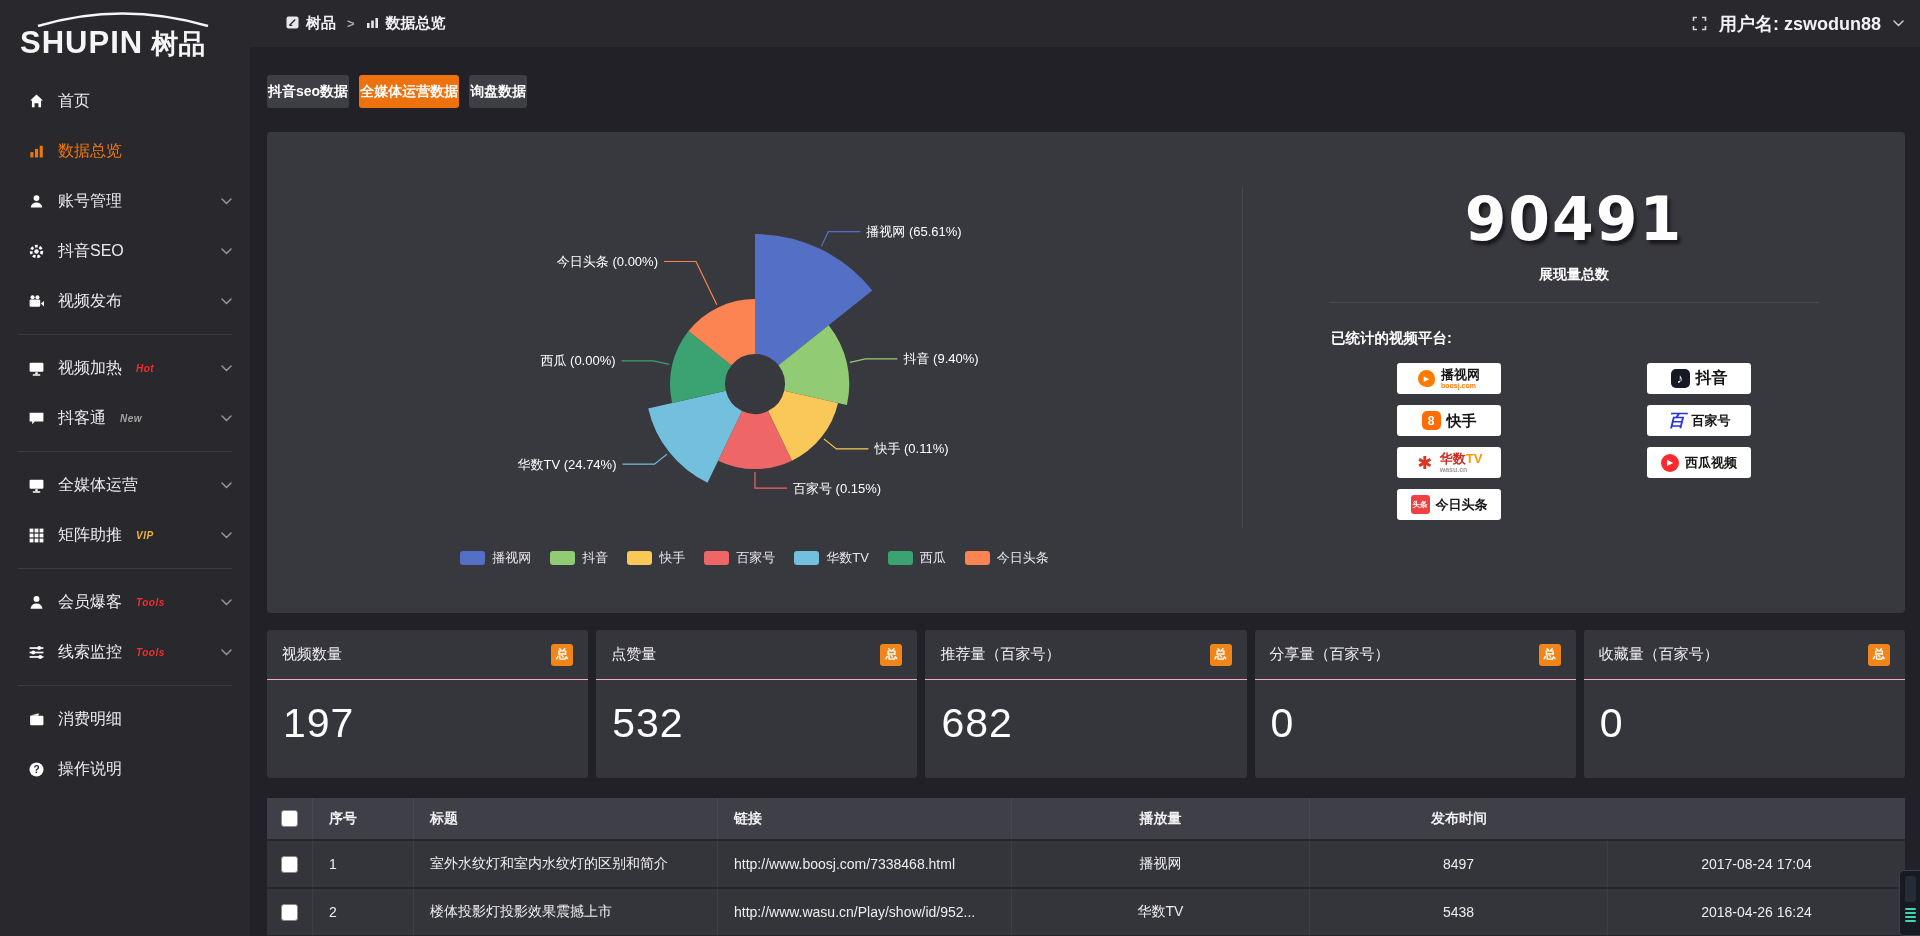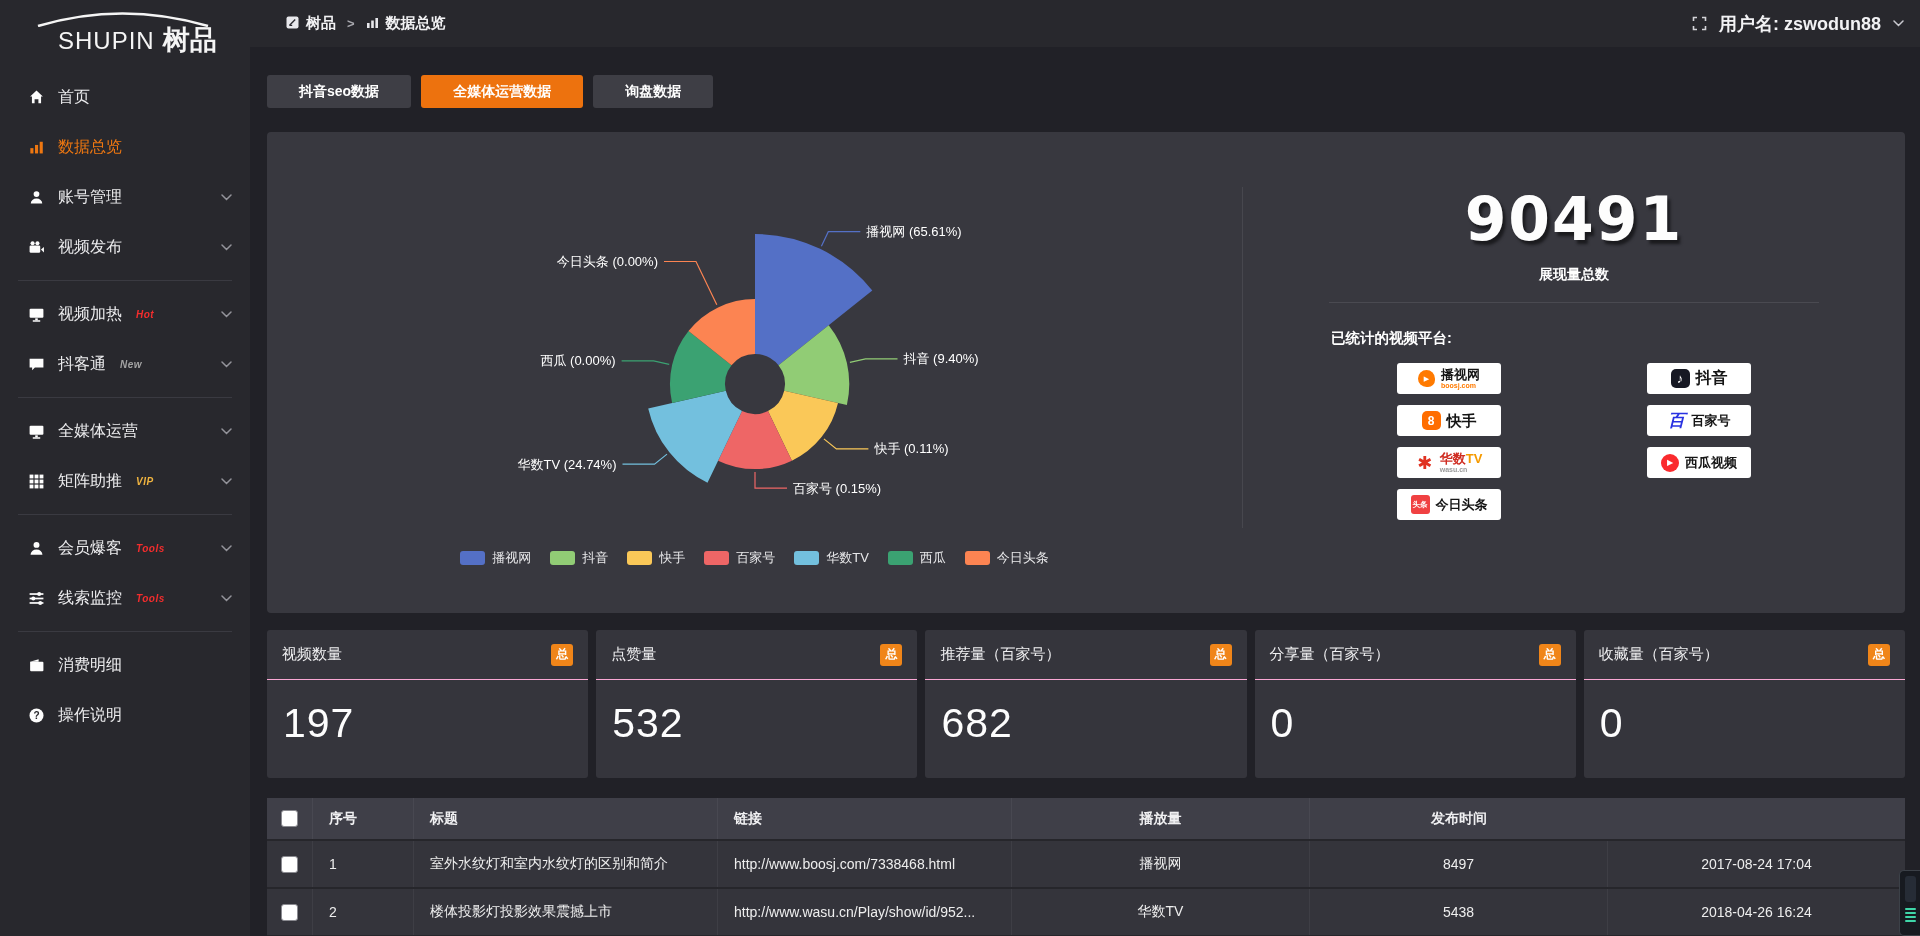--- a/index.html
+++ b/index.html
@@ -6,41 +6,41 @@
   body{
     width:1920px;height:936px;overflow:hidden;position:relative;
     background:#212127;color:#fff;
     font-family:"Liberation Sans","DejaVu Sans",sans-serif;
   }
   
   .sidebar{position:absolute;left:0;top:0;width:250px;height:936px;background:#28282d;z-index:2;}
   .logo{padding:12px 0 2px 20px;color:#f5f5f5;}
   .logo-arc{display:block;margin-left:2px;}
   .logo-row{display:flex;align-items:baseline;line-height:1;}
-  .logo-en{font-size:24px;font-weight:400;letter-spacing:1px;margin-left:38px;}
+  .logo-en{font-size:31px;font-weight:700;letter-spacing:1px;}
   .logo-cn{font-size:27px;font-weight:800;margin-left:8px;}
   .side-menu{margin-top:16px;}
   .side-item{display:flex;align-items:center;height:50px;padding:0 18px 0 28px;color:#ececee;font-size:16px;cursor:pointer;}
   .s-icon{width:17px;height:17px;margin-right:13px;color:#fdfdfd;display:inline-flex;align-items:center;}
   .side-item.active{color:#ee7711;}
   .side-item.active .s-icon{color:#ee7711;}
   .s-tag{font-style:italic;font-weight:bold;font-size:10px;margin-left:14px;letter-spacing:.5px;}
   .s-chev{margin-left:auto;display:inline-flex;color:#93939a;}
   .side-divider{height:1px;background:#3a3a41;margin:8px 18px;}
   
   .header{position:absolute;left:250px;right:0;top:0;height:47px;background:#28282d;display:flex;align-items:center;padding:0 16px 0 36px;box-sizing:border-box;}
   .breadcrumb{display:flex;align-items:center;}
   .bc-item{display:flex;align-items:center;gap:7px;font-size:15px;font-weight:bold;cursor:pointer;color:#f2f2f4;}
   .bc-sep{color:#a9a9af;margin:0 11px;font-size:13px;font-weight:bold;}
   .user-area{margin-left:auto;display:flex;align-items:center;gap:12px;font-size:18px;font-weight:bold;color:#f2f2f4;}
   .fs-btn,.u-chev{display:inline-flex;cursor:pointer;}
   
   .content{position:absolute;left:250px;top:47px;right:0;bottom:0;background:#212127;padding:28px 15px 0 17px;box-sizing:border-box;}
   .tabs{display:flex;gap:10px;}
-  .tab{height:33px;padding:0 32px;background:#3e3e45;color:#fff;font-size:14px;font-weight:bold;display:flex;align-items:center;border-radius:3px;cursor:pointer;}
+  .tab{height:33px;padding:0 1px;background:#3e3e45;color:#fff;font-size:14px;font-weight:bold;display:flex;align-items:center;border-radius:3px;cursor:pointer;}
   .tab.active{background:#ed720e;}
   
   .chart-panel{margin-top:24px;height:481px;background:#38383f;border-radius:4px;position:relative;}
   .pie-wrap{position:absolute;left:0;top:0;width:975px;height:481px;}
   .legend{position:absolute;left:0;bottom:46px;width:975px;display:flex;justify-content:center;align-items:center;gap:19px;}
   .legend-item{display:flex;align-items:center;gap:7px;cursor:pointer;}
   .legend-swatch{width:25px;height:14px;border-radius:3px;}
   .legend-label{font-size:13px;color:#e8e8ea;}
   .v-divider{position:absolute;left:975px;top:55px;bottom:85px;width:1px;background:#47474e;}
   .right-sec{position:absolute;left:976px;top:0;right:0;bottom:0;}
@@ -126,20 +126,34 @@
         <span class="s-label">数据总览</span>
       </div>
       <div class="side-item">
         <span class="s-icon">
           <svg viewBox="0 0 16 16" width="17" height="17" fill="currentColor">
             <circle cx="8" cy="4.8" r="2.7"></circle>
             <path d="M2.6 13.6a5.4 4.6 0 0 1 10.8 0z"></path>
           </svg>
         </span>
         <span class="s-label">账号管理</span>
+        <span class="s-chev">
+          <svg width="11" height="7" viewBox="0 0 11 7">
+            <path d="M1 1l4.5 4.5L10 1" stroke="currentColor" stroke-width="1.5" fill="none" stroke-linecap="round"></path>
+          </svg>
+        </span>
+      </div>
+      <div class="side-item">
+        <span class="s-icon">
+          <svg viewBox="0 0 16 16" width="17" height="17">
+            <circle cx="8" cy="8" r="5" fill="none" stroke="currentColor" stroke-width="2.6" stroke-dasharray="2.6 1.7"></circle>
+            <circle cx="8" cy="8" r="2.1" fill="currentColor"></circle>
+          </svg>
+        </span>
+        <span class="s-label">抖音SEO</span>
         <span class="s-chev">
           <svg width="11" height="7" viewBox="0 0 11 7">
             <path d="M1 1l4.5 4.5L10 1" stroke="currentColor" stroke-width="1.5" fill="none" stroke-linecap="round"></path>
           </svg>
         </span>
       </div>
       <div class="side-item">
         <span class="s-icon">
           <svg viewBox="0 0 16 16" width="17" height="17" fill="currentColor">
             <circle cx="4.3" cy="4" r="1.9"></circle>

